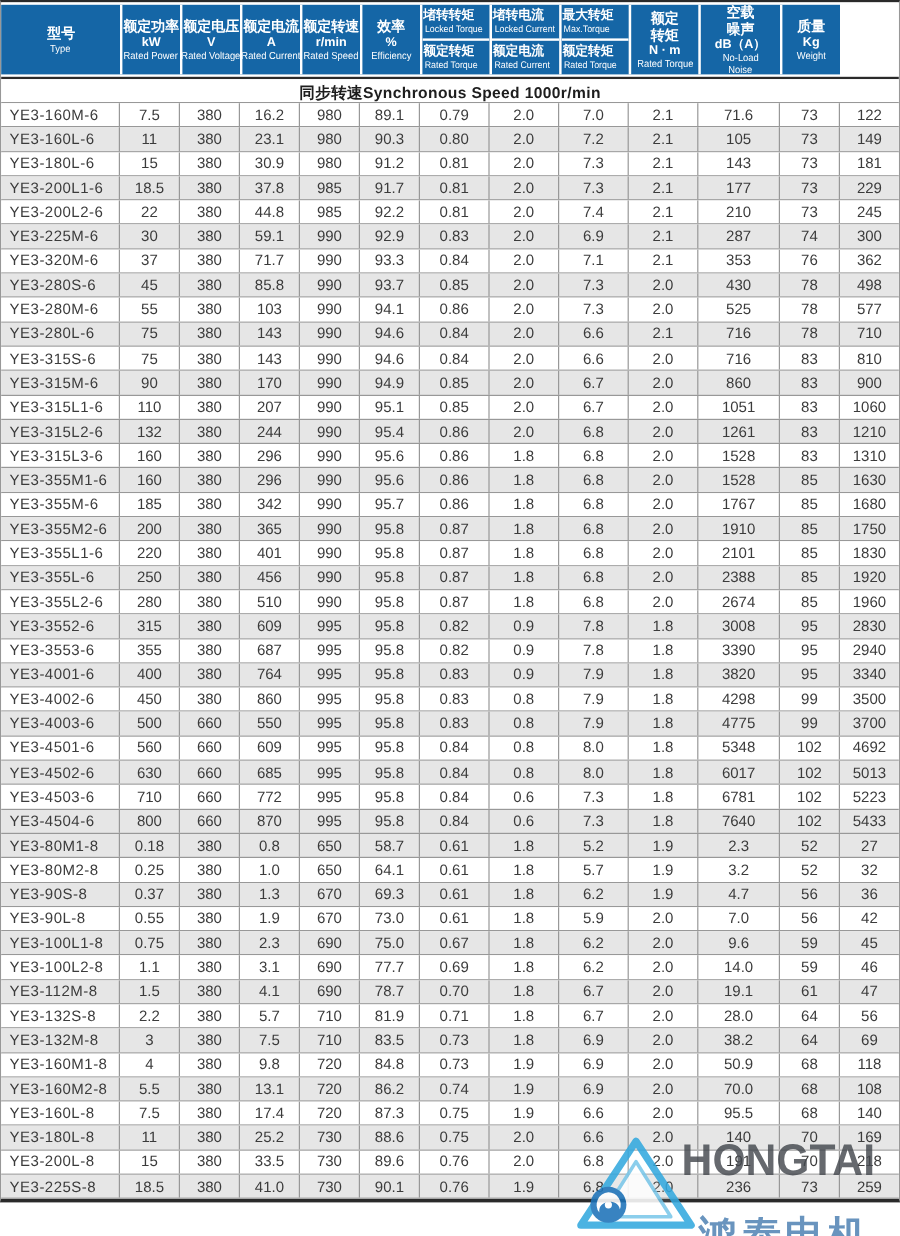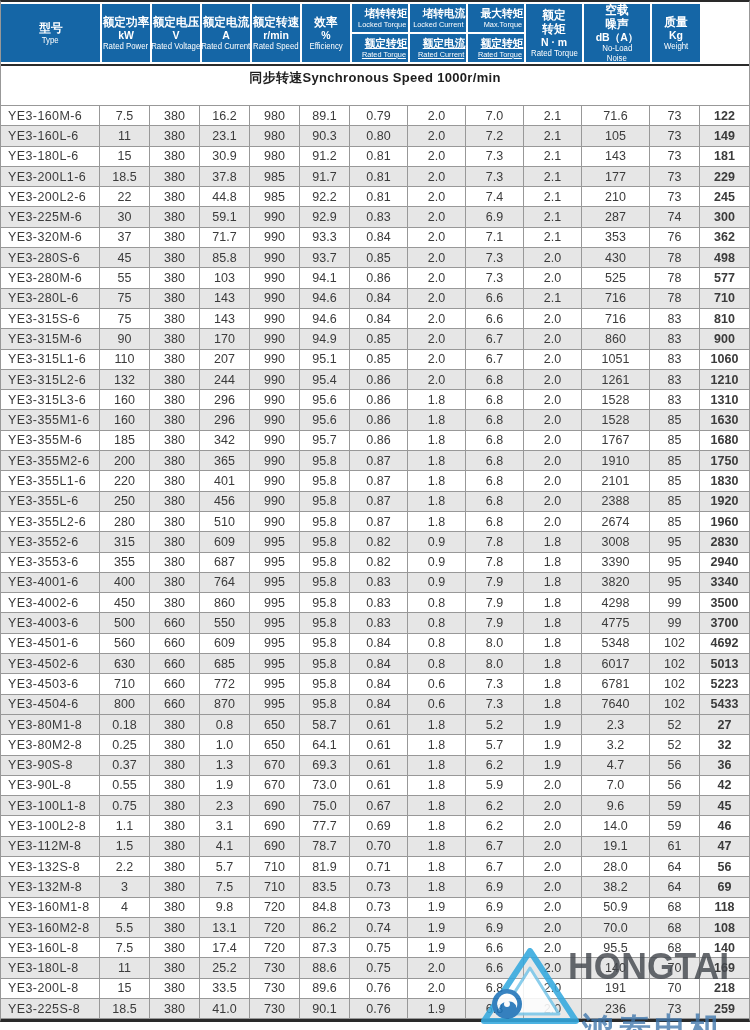--- a/index.html
+++ b/index.html
@@ -32,37 +32,37 @@
     display:flex; flex-direction:column; align-items:center; justify-content:center;
     border-left:2px solid #fff; overflow:hidden; height:58px;
   }
   .hcell:first-child{border-left:none;justify-content:center;}
   .hl{line-height:1.18; white-space:nowrap;}
   .hl.zh{font-size:12px; font-weight:bold; transform:scaleX(.97);}
   .hl.mid{font-size:10.5px; font-weight:bold;}
   .hl.en{font-size:8.5px; transform:scaleX(.92);}
   .hcell.frac{padding:0; justify-content:stretch;}
   .hcell.frac .half{
-    flex:1; display:flex; flex-direction:column; align-items:flex-end; justify-content:center; width:100%;
-  }
-  .hcell.frac .half + .half{border-top:2px solid #fff;text-decoration:underline;}
+    flex:1; display:flex; flex-direction:column; align-items:flex-start; justify-content:center; width:100%;
+  }
+  .hcell.frac .half + .half{border-top:2px solid #fff;}
   .hcell.frac .hl.zh{font-size:11px;}
   .hcell.frac .hl.en{font-size:8px;}
   .section-row{
-    height:40px; line-height:23px; text-align:center; font-weight:bold; font-size:13px;
+    height:20px; line-height:23px; text-align:center; font-weight:bold; font-size:13px;
     color:#1d1d1d; background:#fff; border-bottom:1px solid var(--grid); letter-spacing:.3px;
   }
   .row{height:20.3px; background:#fff; border-bottom:1px solid var(--grid);}
   .row.alt{background:var(--alt);text-align:right;}
   .c{
     display:flex; align-items:center; justify-content:center;
     font-size:12.5px; border-right:1px solid var(--grid);
     overflow:hidden; white-space:nowrap; color:#3b3b3b;
   }
-  .c:last-child{border-right:none;font-weight:bold;}
+  .c:last-child{border-right:none;}
   .c.type{justify-content:flex-start; padding-left:7px; letter-spacing:.4px;}
   
   .watermark{position:absolute; left:476px; top:934px; width:278px; height:96px; pointer-events:none;}
   .wm-logo{position:absolute; left:4px; top:12px; opacity:.88;}
   .wm-brand{
     position:absolute; left:92px; top:12px; font-size:37px; font-weight:bold;
     letter-spacing:0px; color:var(--wm-text); opacity:.82; white-space:nowrap;
     transform:scaleX(.96); transform-origin:left top;
   }
   .wm-zh{

